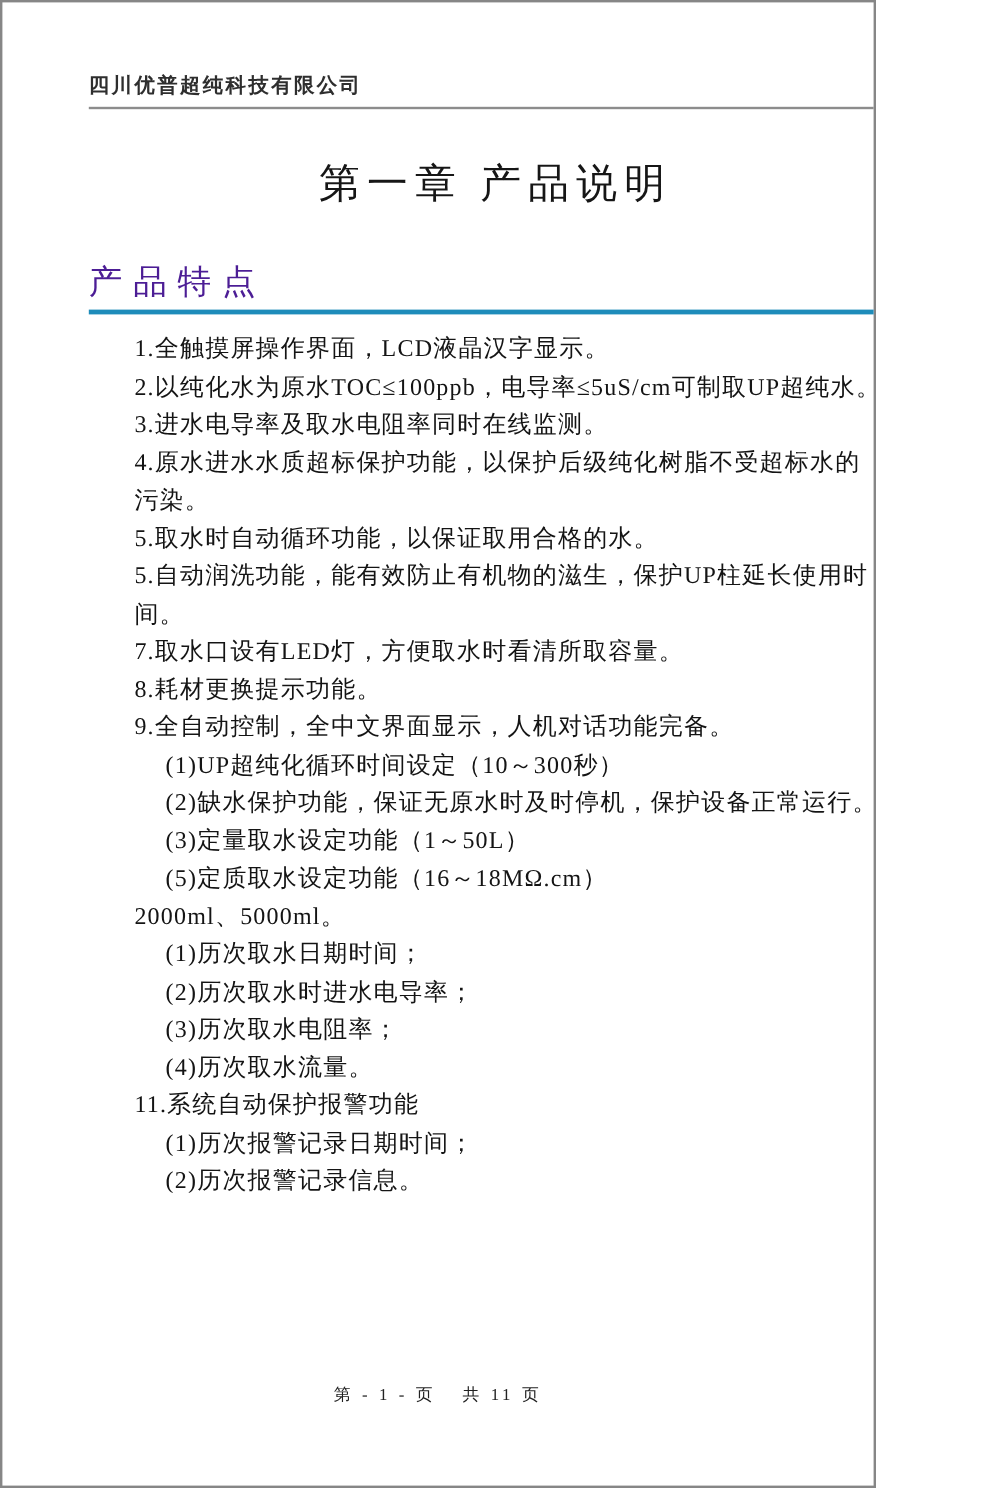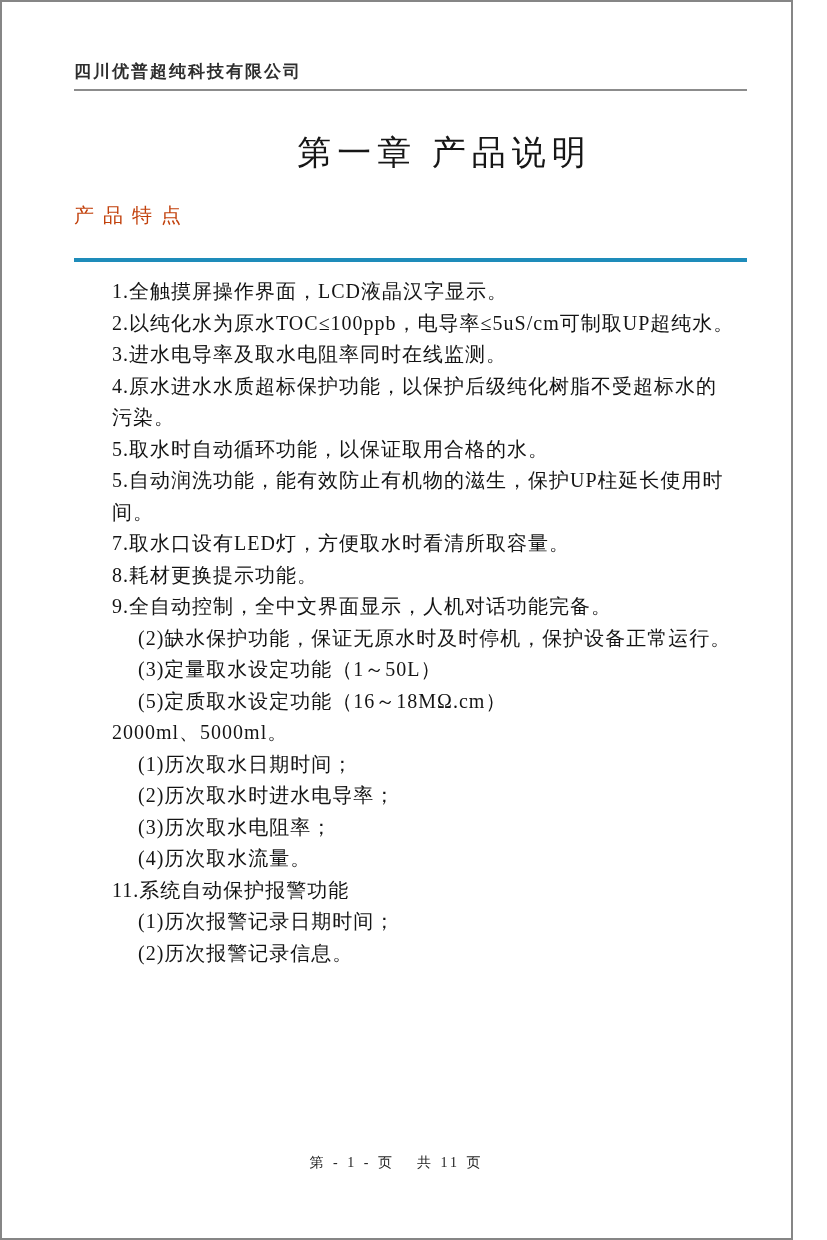--- a/index.html
+++ b/index.html
@@ -3,21 +3,21 @@
 <meta charset="utf-8">
 <style>
   * { margin: 0; padding: 0; box-sizing: border-box; }
   html, body { background: #ffffff; }
   body {
     font-family: "Liberation Serif", "DejaVu Serif", serif;
     color: #1a1a1a;
   }
   .page {
     position: relative;
-    width: 793px;
+    width: 730px;
     height: 1240px;
     background: #ffffff;
     border: 2px solid #868686;
     overflow: hidden;
   }
   .company {
     position: absolute;
     left: 72px;
     top: 58px;
     font-family: "Liberation Sans", "DejaVu Sans", sans-serif;
@@ -42,25 +42,25 @@
     text-align: center;
     font-size: 34px;
     font-weight: 500;
     letter-spacing: 6px;
     color: #161616;
     margin-left: 48px;
   }
   .section-heading {
     position: absolute;
     left: 72px;
-    top: 200px;
-    font-size: 20px;
+    top: 214px;
+    font-size: 28px;
     font-weight: 500;
     letter-spacing: 9px;
-    color: #c2410c;
+    color: #4c1d95;
   }
   .accent-rule {
     position: absolute;
     left: 72px;
     top: 256px;
     width: 673px;
     height: 4px;
     background: #1e8cba;
   }
   .features {
@@ -115,20 +115,21 @@
       <div class="line indent-0">2.以纯化水为原水TOC≤100ppb，电导率≤5uS/cm可制取UP超纯水。</div>
       <div class="line indent-0">3.进水电导率及取水电阻率同时在线监测。</div>
       <div class="line indent-0">4.原水进水水质超标保护功能，以保护后级纯化树脂不受超标水的</div>
       <div class="line indent-0">污染。</div>
       <div class="line indent-0">5.取水时自动循环功能，以保证取用合格的水。</div>
       <div class="line indent-0">5.自动润洗功能，能有效防止有机物的滋生，保护UP柱延长使用时</div>
       <div class="line indent-0">间。</div>
       <div class="line indent-0">7.取水口设有LED灯，方便取水时看清所取容量。</div>
       <div class="line indent-0">8.耗材更换提示功能。</div>
       <div class="line indent-0">9.全自动控制，全中文界面显示，人机对话功能完备。</div>
+      <div class="line indent-1">(1)UP超纯化循环时间设定（10～300秒）</div>
       <div class="line indent-1">(2)缺水保护功能，保证无原水时及时停机，保护设备正常运行。</div>
       <div class="line indent-1">(3)定量取水设定功能（1～50L）</div>
       <div class="line indent-1">(5)定质取水设定功能（16～18MΩ.cm）</div>
       <div class="line indent-0">2000ml、5000ml。</div>
       <div class="line indent-1">(1)历次取水日期时间；</div>
       <div class="line indent-1">(2)历次取水时进水电导率；</div>
       <div class="line indent-1">(3)历次取水电阻率；</div>
       <div class="line indent-1">(4)历次取水流量。</div>
       <div class="line indent-0">11.系统自动保护报警功能</div>
       <div class="line indent-1">(1)历次报警记录日期时间；</div>

